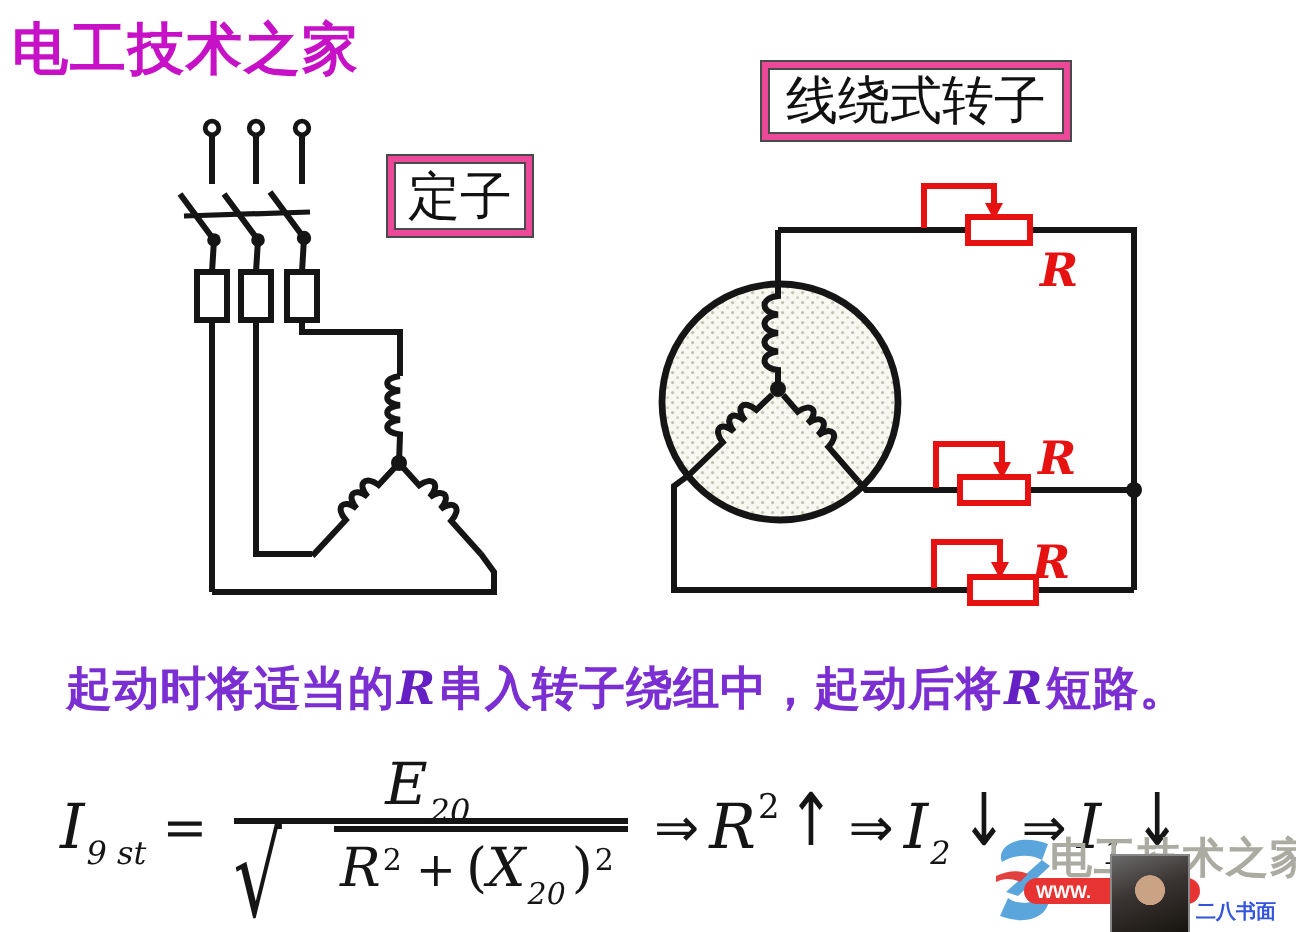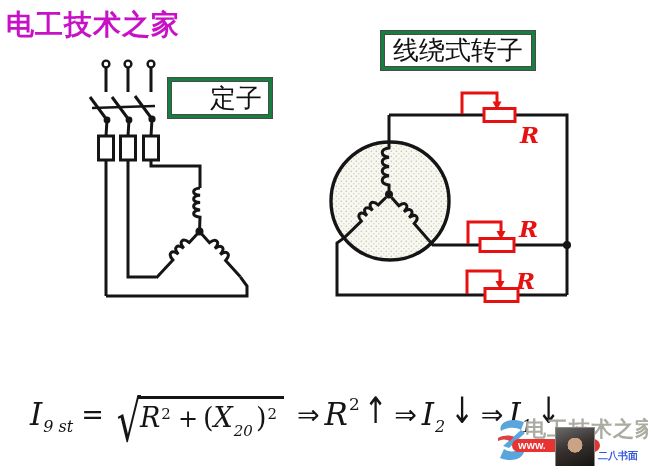--- a/index.html
+++ b/index.html
@@ -4,46 +4,46 @@
 <style>
   html,body{margin:0;padding:0;}
   body{width:648px;height:466px;position:relative;background:#ffffff;overflow:hidden;
        font-family:"Liberation Serif",serif;}
   .stage{position:absolute;inset:0;}
   svg{position:absolute;left:0;top:0;}
 
   .title{position:absolute;left:6px;top:6px;font-size:28px;font-weight:bold;
          color:#C711C7;letter-spacing:1px;white-space:nowrap;}
 
-  .tagbox{position:absolute;border:3px solid #15803d;background:#ffffff;
+  .tagbox{position:absolute;border:3px solid #ec4899;background:#ffffff;
           box-shadow:0 0 0 1px #4a4a4a, inset 0 0 0 1px #4a4a4a;
           display:flex;align-items:center;justify-content:center;
           font-size:26px;color:#111;white-space:nowrap;}
-  #stator-box{left:168px;top:78px;width:66px;height:34px;padding-left:32px;}
+  #stator-box{left:194px;top:78px;width:66px;height:34px;}
   #rotor-box{left:381px;top:31px;width:148px;height:33px;}
 
   .note{position:absolute;left:33px;top:329px;font-size:23px;color:#7B2FD2;
         font-weight:600;letter-spacing:.5px;white-space:nowrap;z-index:1;}
   .note .r{font-style:italic;font-family:"DejaVu Serif",serif;font-weight:bold;padding:0 1px;color:#6420C4;}
 
   .formula{position:absolute;left:30px;top:366px;height:96px;display:flex;align-items:center;
            font-family:"DejaVu Serif",serif;color:#151515;z-index:1;white-space:nowrap;}
   .fit{font-style:italic;font-size:31px;line-height:1;}
   .fsub{font-style:italic;font-size:16px;position:relative;top:12px;margin:0 3px 0 1px;}
   .fsup{font-size:17px;position:relative;top:-10px;margin:0 2px 0 1px;}
   .fop{font-family:"DejaVu Sans",sans-serif;font-size:27px;margin:0 5px;line-height:1;}
   .farrow{font-family:"DejaVu Sans",sans-serif;font-size:28px;line-height:1;
           transform:scaleY(1.3);margin:0 2px;position:relative;top:-3px;}
   .frac{display:inline-flex;flex-direction:column;align-items:center;margin:0 8px;}
   .num{align-self:stretch;text-align:center;border-bottom:3px solid #151515;padding:0 6px 2px 6px;}
   .num .fit{font-size:29px;}
   .num .fsub{top:9px;}
   .den{display:flex;align-items:flex-start;margin-top:1px;}
   .rad{font-size:38px;line-height:.9;transform:scaleY(1.5);transform-origin:top;margin-right:-4px;}
-  .radicand{border-top:3px solid #151515;padding:3px 5px 0 3px;}
+  .radicand{border-top:3px solid #151515;padding:3px 5px 0 3px;margin-left:30px;}
   .radicand .fit{font-size:27px;}
   .radicand .fsub{font-size:15px;top:9px;}
   .radicand .fsup{font-size:15px;top:-8px;}
   .fparen{font-size:27px;}
   .fplus{font-size:24px;margin:0 5px;}
 
   .watermark{position:absolute;left:494px;top:412px;width:154px;height:54px;z-index:2;}
   .wm-site{position:absolute;left:31px;top:3px;font-size:21px;font-weight:bold;color:#ABABA2;
            letter-spacing:1px;font-family:"Liberation Sans",sans-serif;white-space:nowrap;}
   .wm-pill{position:absolute;left:18px;top:27px;width:88px;height:13px;background:#E83333;
@@ -164,26 +164,30 @@
 
   <div class="title">电工技术之家</div>
 
   <div class="tagbox" id="stator-box">
     <span>定子</span>
   </div>
   <div class="tagbox" id="rotor-box">
     <span>线绕式转子</span>
   </div>
 
+  <div class="note">
+    <span>起动时将适当的</span><span class="r">R</span><span>串入转子绕组中，起动后将</span><span class="r">R</span><span>短路。</span>
+  </div>
 
   <div class="formula">
     <span class="fit">I</span>
       <span class="fsub">9 st</span>
     <span class="fop" style="font-family:'DejaVu Serif',serif;">=</span>
     <span class="frac">
+      <span class="num"><span class="fit">E</span><span class="fsub">20</span></span>
       <span class="den">
         <span class="rad">√</span>
         <span class="radicand"><span class="fit">R</span><span class="fsup">2</span><span class="fplus">+</span><span class="fparen">(</span><span class="fit">X</span><span class="fsub">20</span><span class="fparen">)</span><span class="fsup">2</span></span>
       </span>
     </span>
     <span class="fop">⇒</span>
     <span class="fit">R</span>
       <span class="fsup">2</span>
     <span class="farrow">↑</span>
     <span class="fop">⇒</span>

